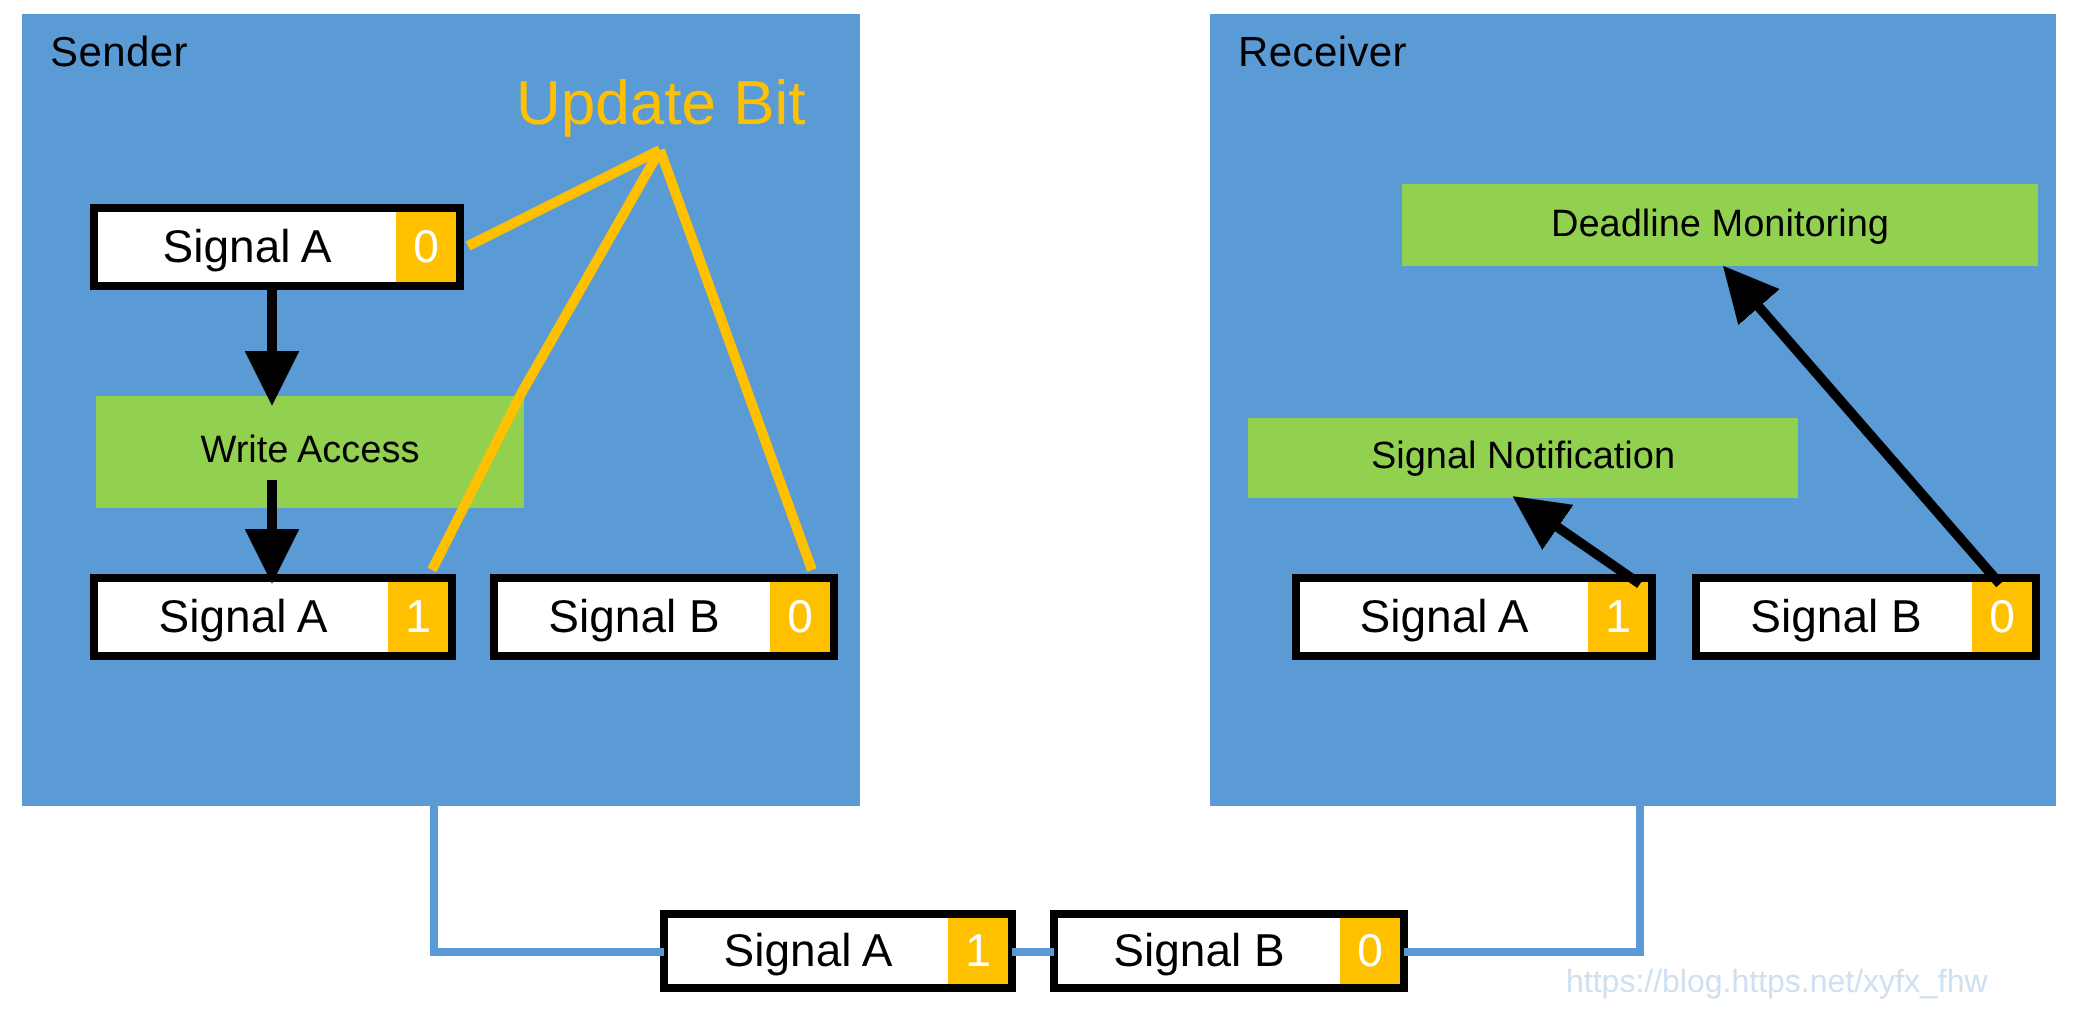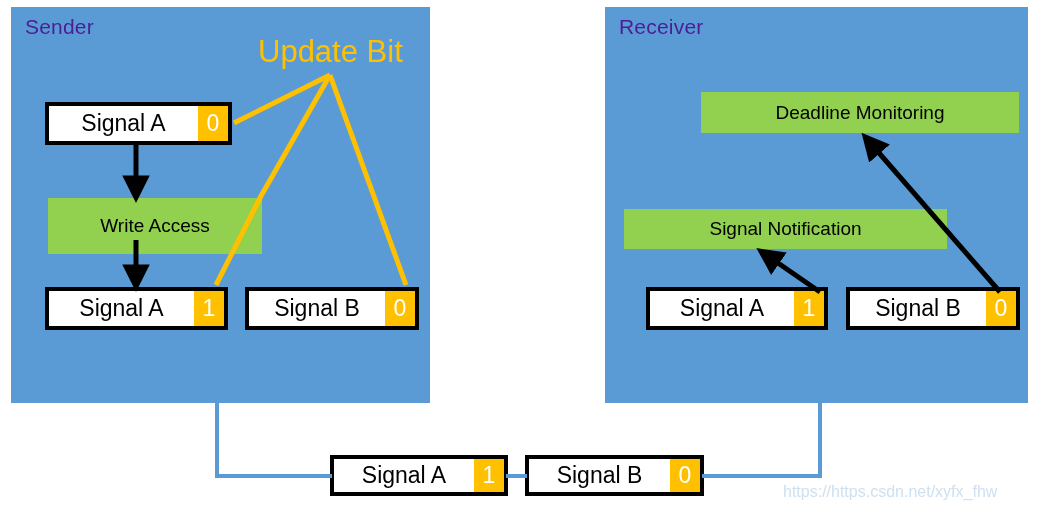--- a/index.html
+++ b/index.html
@@ -19,21 +19,21 @@
   }
   .panel {
     position: absolute;
     background: #5b9bd5;
   }
   .panel-title {
     position: absolute;
     left: 14px;
     top: 8px;
     font-size: 21px;
-    color: #4c1d95;
+    color: #000000;
     letter-spacing: 0.2px;
     white-space: nowrap;
   }
   
   .sigbox {
     position: absolute;
     display: flex;
     align-items: stretch;
     border: 4px solid #000000;
     background: #ffffff;
@@ -124,21 +124,21 @@
   <div class="update-label" style="left:258px; top:34px;">Update Bit</div>
 
   <div class="panel" style="left:605px; top:7px; width:423px; height:396px;">
     <div class="panel-title">Receiver</div>
   </div>
 
   <div class="greenbox" style="left:701px; top:92px; width:318px; height:41px;">
     <span>Deadline Monitoring</span>
   </div>
 
-  <div class="greenbox" style="left:624px; top:209px; width:323px; height:40px;">
+  <div class="greenbox" style="left:624px; top:209px; width:275px; height:40px;">
     <span>Signal Notification</span>
   </div>
 
   <div class="sigbox" style="left:646px; top:287px; width:182px; height:43px;">
     <span class="name">Signal A</span>
     <span class="val">1</span>
   </div>
 
   <div class="sigbox" style="left:846px; top:287px; width:174px; height:43px;">
     <span class="name">Signal B</span>
@@ -176,15 +176,15 @@
 
     <polyline points="217,403 217,476 332,476" fill="none" stroke="#5b9bd5" stroke-width="4"></polyline>
 
     <line x1="300" y1="476" x2="332" y2="476" stroke="#5b9bd5" stroke-width="4"></line>
 
     <line x1="506" y1="476" x2="527" y2="476" stroke="#5b9bd5" stroke-width="4"></line>
 
     <polyline points="702,476 820,476 820,403" fill="none" stroke="#5b9bd5" stroke-width="4"></polyline>
   </svg>
 
-  <div class="watermark" style="left:783px; top:483px;">https://https.csdn.net/xyfx_fhw</div>
+  <div class="watermark" style="left:783px; top:483px;">https://blog.https.net/xyfx_fhw</div>
 
 </div>
 
 </body></html>

